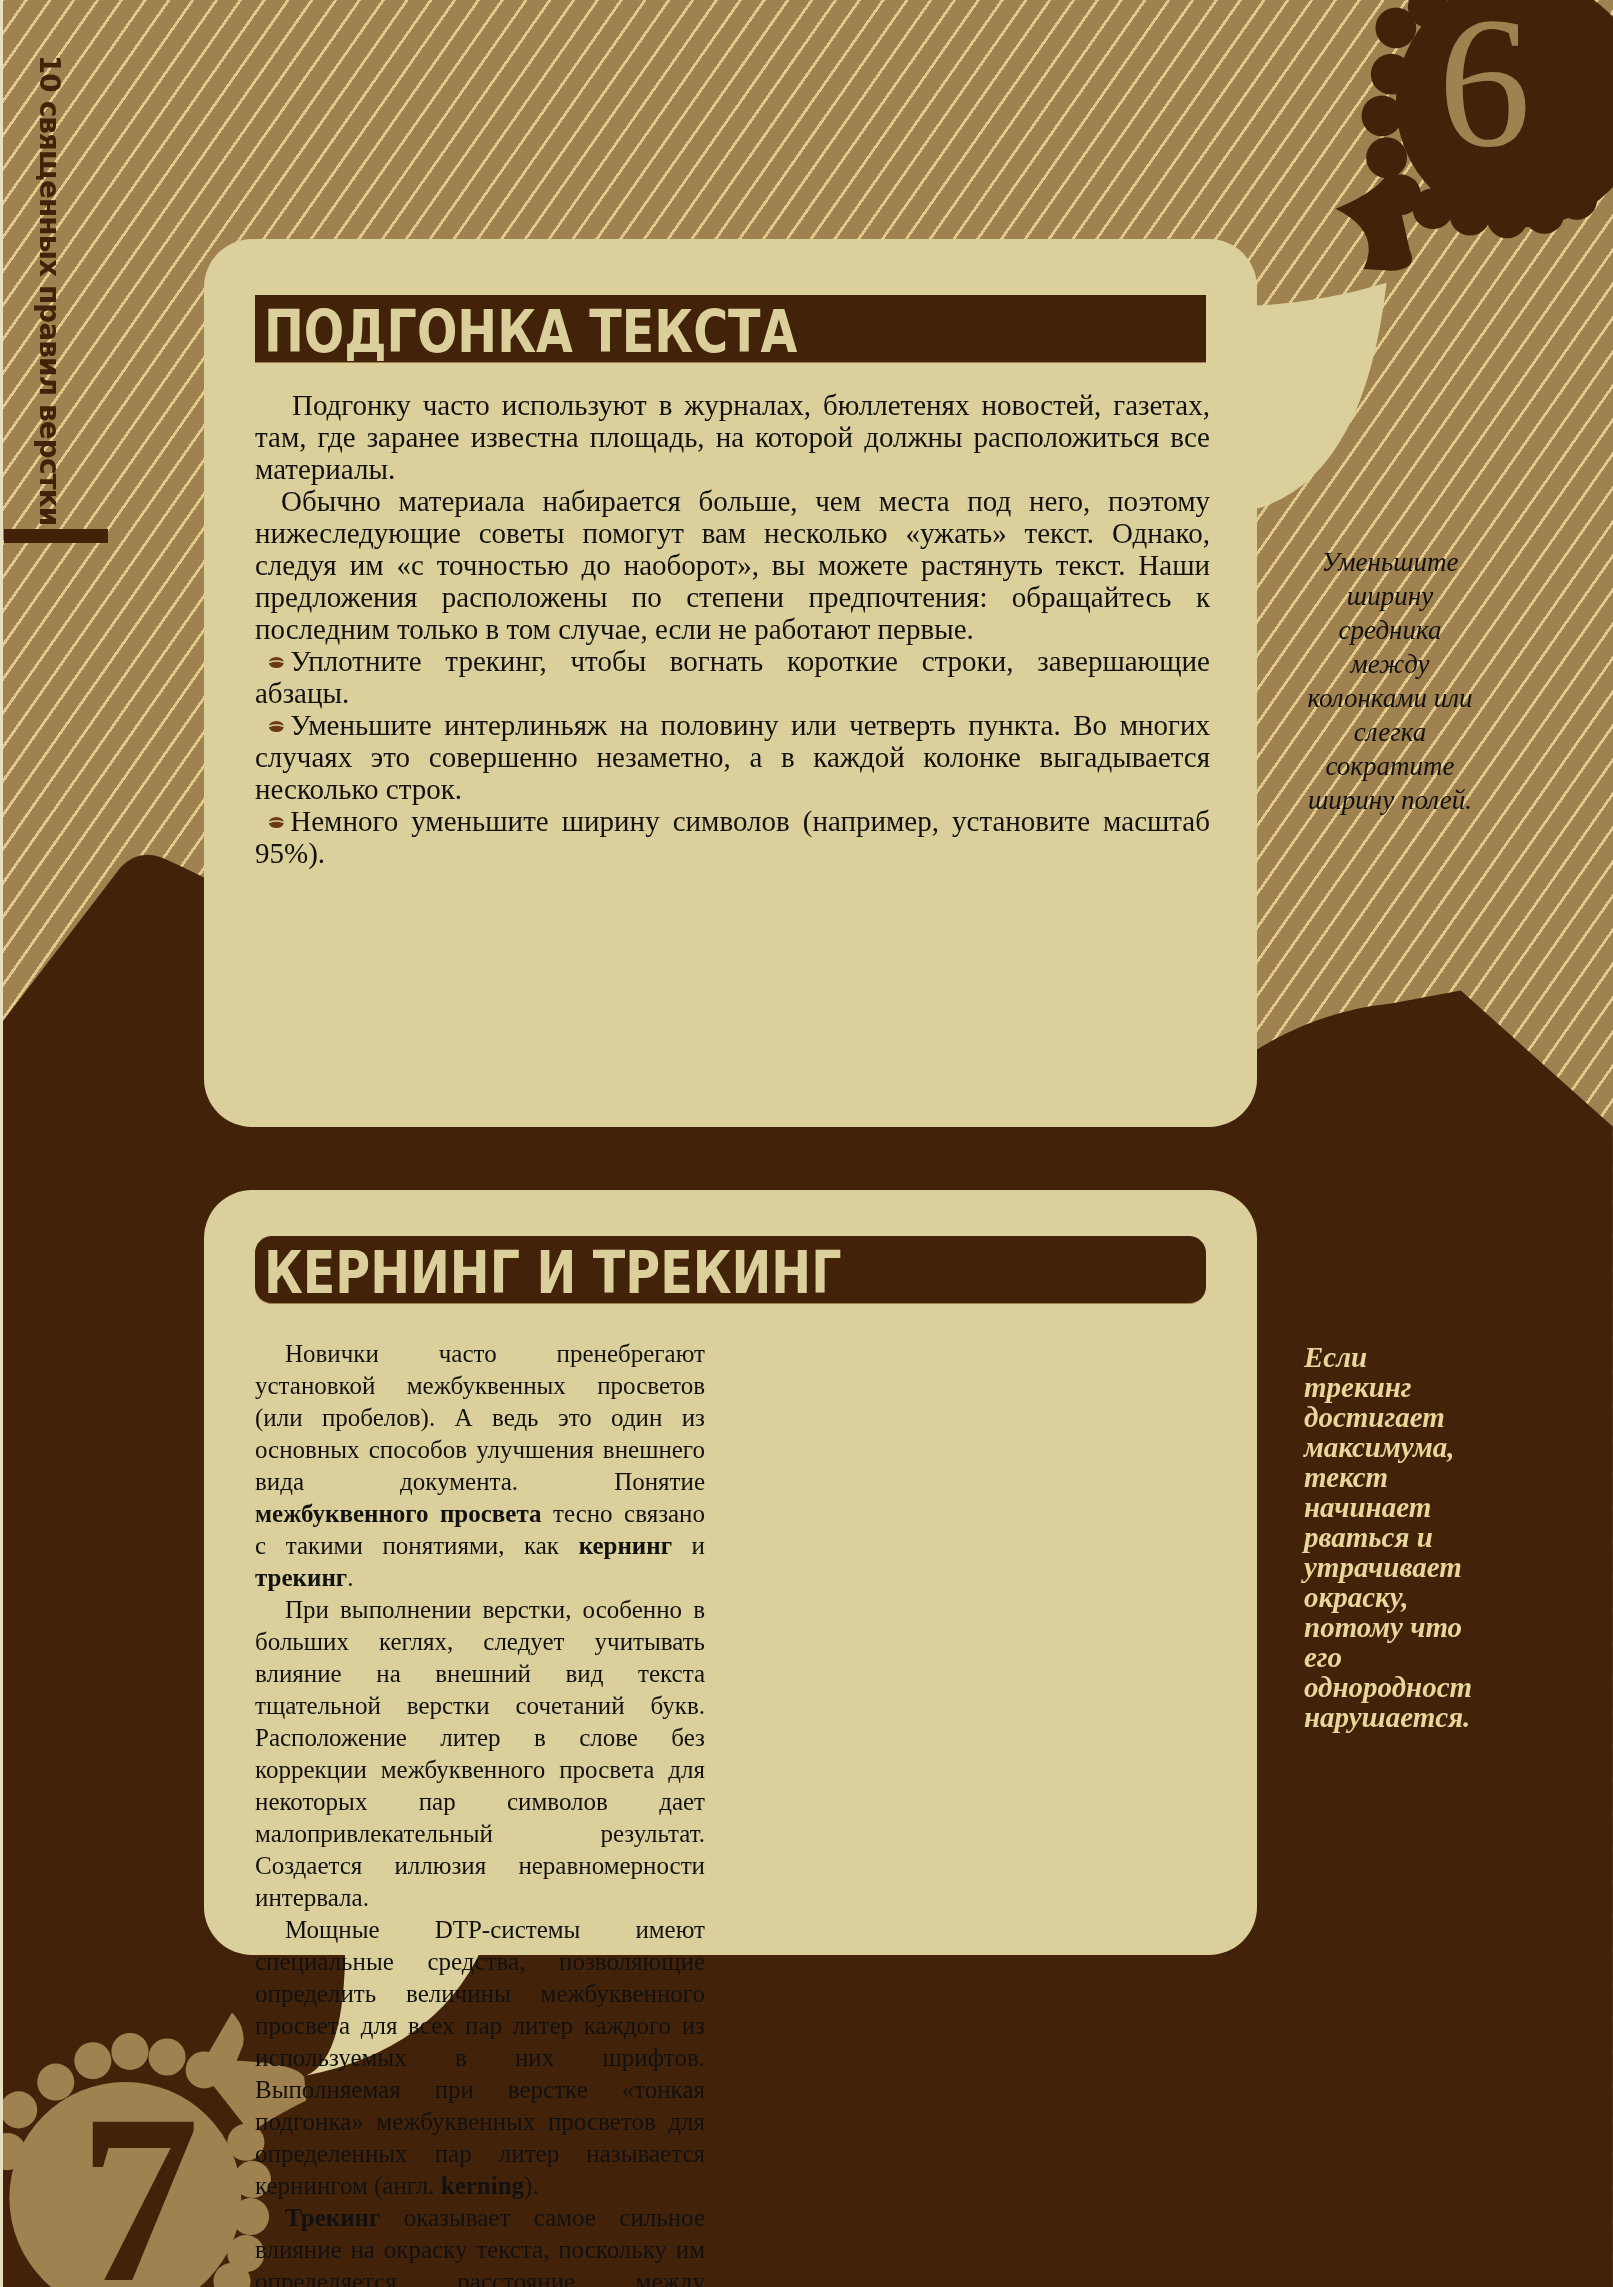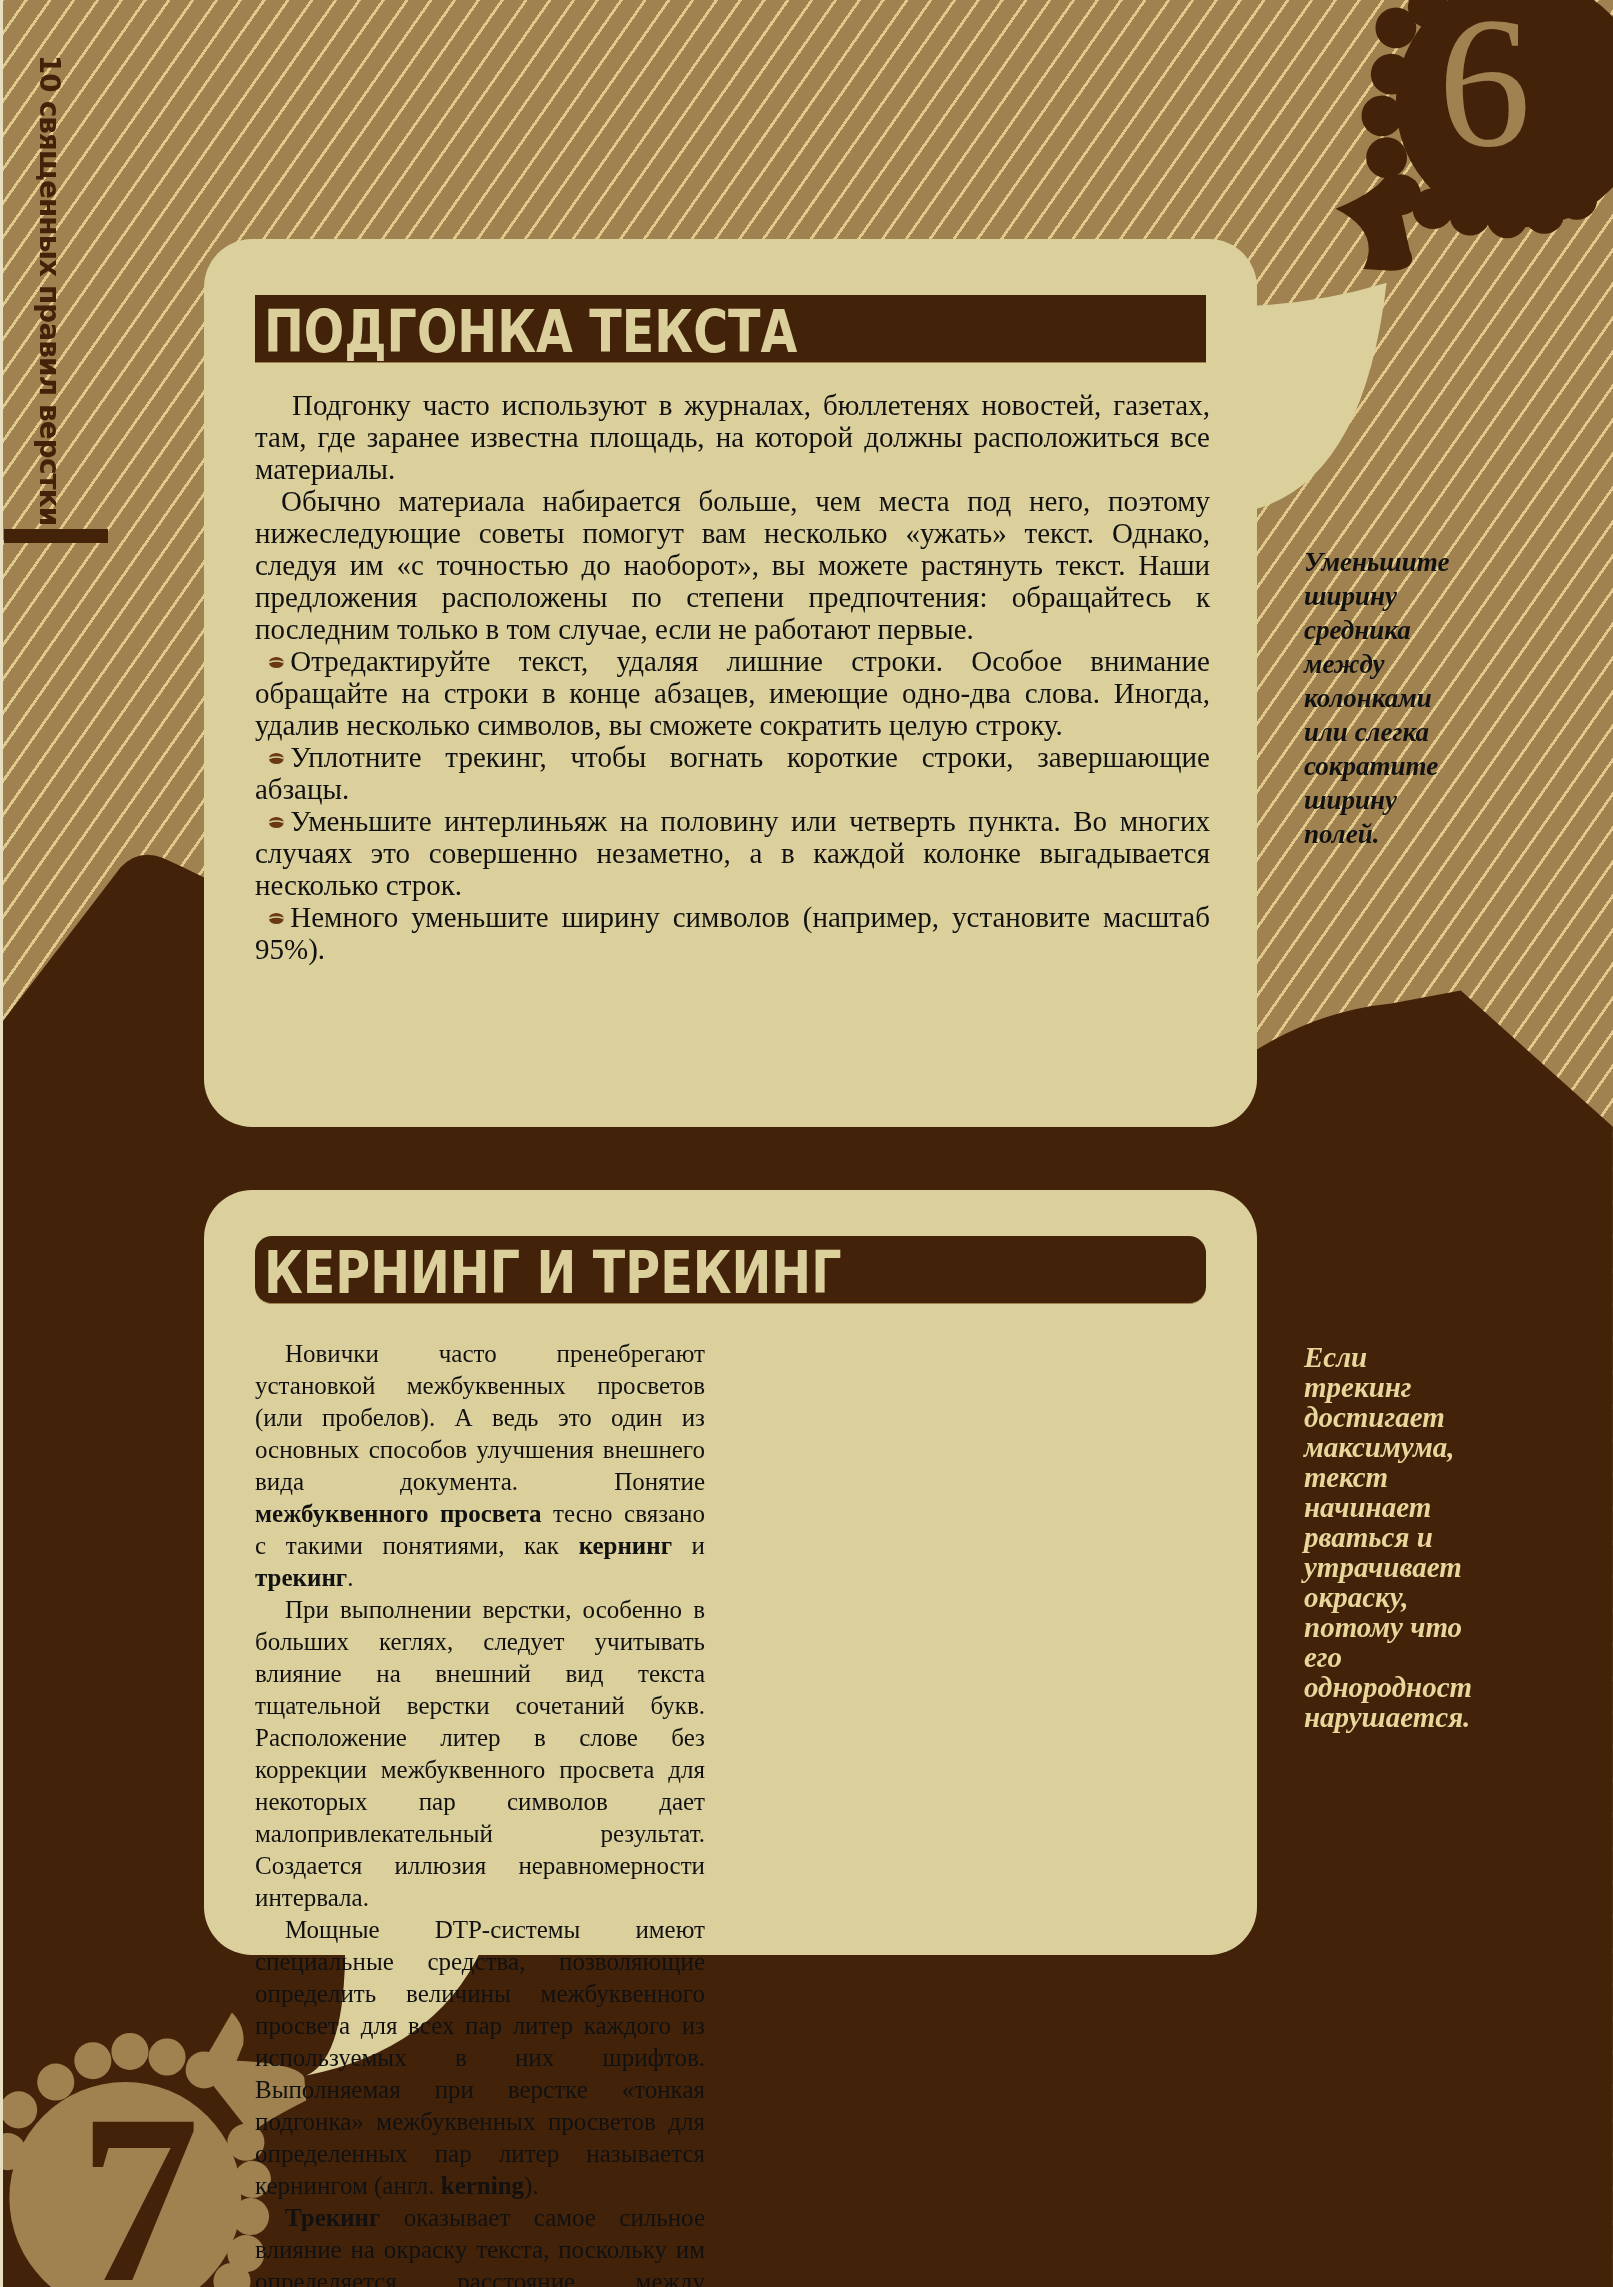--- a/index.html
+++ b/index.html
@@ -60,21 +60,21 @@
     display: flex; justify-content: space-between; flex-direction: column;
   }
   .col {
     width: 450px; font-size: 25px; line-height: 32px; color: #111;
     text-align: justify;
   }
   .col p { margin: 0; }
   .col .ind { text-indent: 30px; }
   .side-note1 {
     position: absolute; left: 1304px; top: 545px; width: 172px;
-    font-style: italic; font-weight: bold; font-size: 27px; line-height: 34px; color: #111;
+    font-style: italic; font-weight: normal; font-size: 27px; line-height: 34px; color: #111; text-align: center;
   }
   .side-note2 {
     position: absolute; left: 1304px; top: 1342px; width: 172px;
     font-style: italic; font-weight: bold; font-size: 29px; line-height: 30px; color: #e8d69a;
   }
   .num6 {
     position: absolute; left: 1438px; top: -11px; font-size: 186px; line-height: 1;
     color: #a08150; font-family: "Liberation Serif", serif;
   }
   .num7 {
@@ -140,24 +140,20 @@
 <div class="card card1">
   <div class="heading-bar" style="top:56px;">
     <span>ПОДГОНКА ТЕКСТА</span>
   </div>
   <div class="body1">
     <p class="ind">Подгонку часто используют в журналах, бюллетенях новостей, газетах, там, где заранее известна площадь, на которой должны расположиться все материалы.</p>
     <p class="ind2">Обычно материала набирается больше, чем места под него, поэтому нижеследующие советы помогут вам несколько «ужать» текст. Однако, следуя им «с точностью до наоборот», вы можете растянуть текст. Наши предложения расположены по степени предпочтения: обращайтесь к последним только в том случае, если не работают первые.</p>
     <p><svg class="bullet" viewBox="0 0 18 14">
           <ellipse cx="9" cy="7" rx="8" ry="6" fill="#6b3a12"></ellipse>
           <path d="M1,7 Q9,4 17,7" stroke="#dbd09c" stroke-width="1.6" fill="none"></path>
-        </svg><span>Отредактируйте текст, удаляя лишние строки. Особое внимание обращайте на строки в конце абзацев, имеющие одно-два слова. Иногда, удалив несколько символов, вы сможете сократить целую строку.</span></p>
-    <p><svg class="bullet" viewBox="0 0 18 14">
-          <ellipse cx="9" cy="7" rx="8" ry="6" fill="#6b3a12"></ellipse>
-          <path d="M1,7 Q9,4 17,7" stroke="#dbd09c" stroke-width="1.6" fill="none"></path>
         </svg><span>Уплотните трекинг, чтобы вогнать короткие строки, завершающие абзацы.</span></p>
     <p><svg class="bullet" viewBox="0 0 18 14">
           <ellipse cx="9" cy="7" rx="8" ry="6" fill="#6b3a12"></ellipse>
           <path d="M1,7 Q9,4 17,7" stroke="#dbd09c" stroke-width="1.6" fill="none"></path>
         </svg><span>Уменьшите интерлиньяж на половину или четверть пункта. Во многих случаях это совершенно незаметно, а в каждой колонке выгадывается несколько строк.</span></p>
     <p><svg class="bullet" viewBox="0 0 18 14">
           <ellipse cx="9" cy="7" rx="8" ry="6" fill="#6b3a12"></ellipse>
           <path d="M1,7 Q9,4 17,7" stroke="#dbd09c" stroke-width="1.6" fill="none"></path>
         </svg><span>Немного уменьшите ширину символов (например, установите масштаб 95%).</span></p>
   </div>

